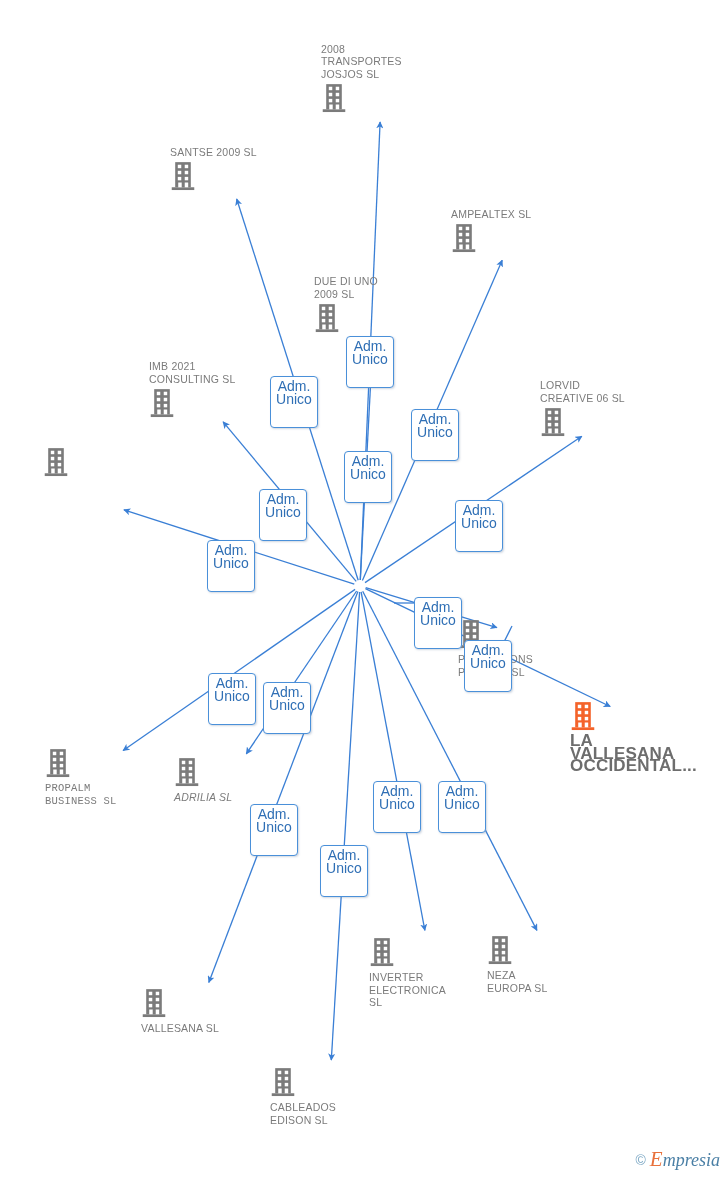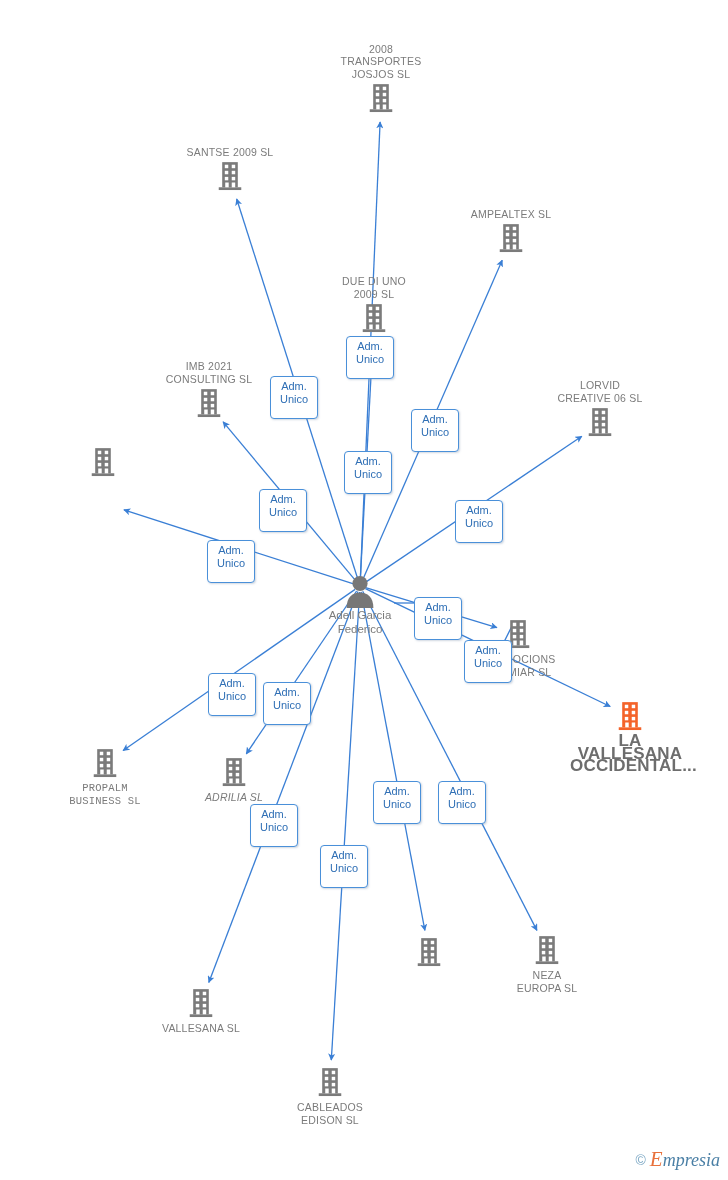--- a/index.html
+++ b/index.html
@@ -21,21 +21,21 @@
     position: absolute;
     left: 0;
     top: 0;
     width: 728px;
     height: 1180px;
   }
   .node {
     position: absolute;
     width: 120px;
     margin-left: -60px;
-    text-align: center;
+    text-align: left;
     color: #7b7b7b;
     font-size: 10.5px;
     line-height: 12.5px;
     letter-spacing: 0.2px;
   }
   .node .bld {
     display: block;
     line-height: 0;
   }
   .node .lbl {
@@ -60,24 +60,24 @@
   }
   .person .ico { display: block; line-height: 0; }
   .person .lbl { display: block; margin-top: 1px; white-space: pre-line; }
   .badge {
     position: absolute;
     box-sizing: border-box;
     background: #ffffff;
     border: 1px solid #4a90d9;
     border-radius: 4px;
     color: #2f6fb5;
-    font-size: 11px;
+    font-size: 14px;
     line-height: 13px;
     text-align: center;
-    padding: 3px 4px 12px 4px;
+    padding: 3px 4px 21px 4px;
     width: 48px;
     box-shadow: 1px 1px 2px rgba(120,140,170,0.35);
     white-space: pre-line;
   }
   #watermark {
     position: absolute;
     right: 8px;
     bottom: 8px;
     display: flex;
     align-items: center;
@@ -337,20 +337,23 @@
               <rect x="9" y="5" width="4" height="4"></rect>
               <rect x="17" y="5" width="4" height="4"></rect>
               <rect x="9" y="12" width="4" height="4"></rect>
               <rect x="17" y="12" width="4" height="4"></rect>
               <rect x="9" y="19" width="4" height="4"></rect>
               <rect x="17" y="19" width="4" height="4"></rect>
               <rect x="9.5" y="25.5" width="4" height="5.5"></rect>
               <rect x="17" y="25.5" width="4" height="5.5"></rect>
             </g>
           </svg></span>
+        <span class="lbl">INVERTER
+ELECTRONICA
+SL</span>
       </div>
       <div class="node below" style="left: 547px; top: 934px;">
         <span class="bld"><svg width="26" height="32" viewBox="0 0 30 36">
             <rect x="6" y="2" width="18" height="29" fill="#7b7b7b"></rect>
             <rect x="2" y="31" width="26" height="3.2" fill="#7b7b7b"></rect>
             <g fill="#ffffff">
               <rect x="9" y="5" width="4" height="4"></rect>
               <rect x="17" y="5" width="4" height="4"></rect>
               <rect x="9" y="12" width="4" height="4"></rect>
               <rect x="17" y="12" width="4" height="4"></rect>
@@ -425,29 +428,19 @@
       <div class="badge" style="left: 373px; top: 781px;">Adm.
 Unico</div>
       <div class="badge" style="left: 438px; top: 781px;">Adm.
 Unico</div>
       <div class="badge" style="left: 250px; top: 804px;">Adm.
 Unico</div>
       <div class="badge" style="left: 320px; top: 845px;">Adm.
 Unico</div>
     </div>
 
-  <div class="person" id="center-node" style="left: 360px; top: 574px;">
-    <span class="ico">
-      <svg width="32" height="34" viewBox="0 0 32 34">
-        <circle cx="16" cy="9.5" r="7.6" fill="#777777"></circle>
-        <path d="M2.6 34 C2.6 23.2 8.6 18.6 16 18.6 C23.4 18.6 29.4 23.2 29.4 34 Z" fill="#777777"></path>
-      </svg>
-    </span>
-    <span class="lbl">Adell Garcia
-Federico</span>
-  </div>
 
   <div id="watermark">
     <span class="cmark">©</span>
     <span class="wname"><span class="lead">E</span><span>mpresia</span></span>
   </div>
 
 </div>
 
 </body></html>

